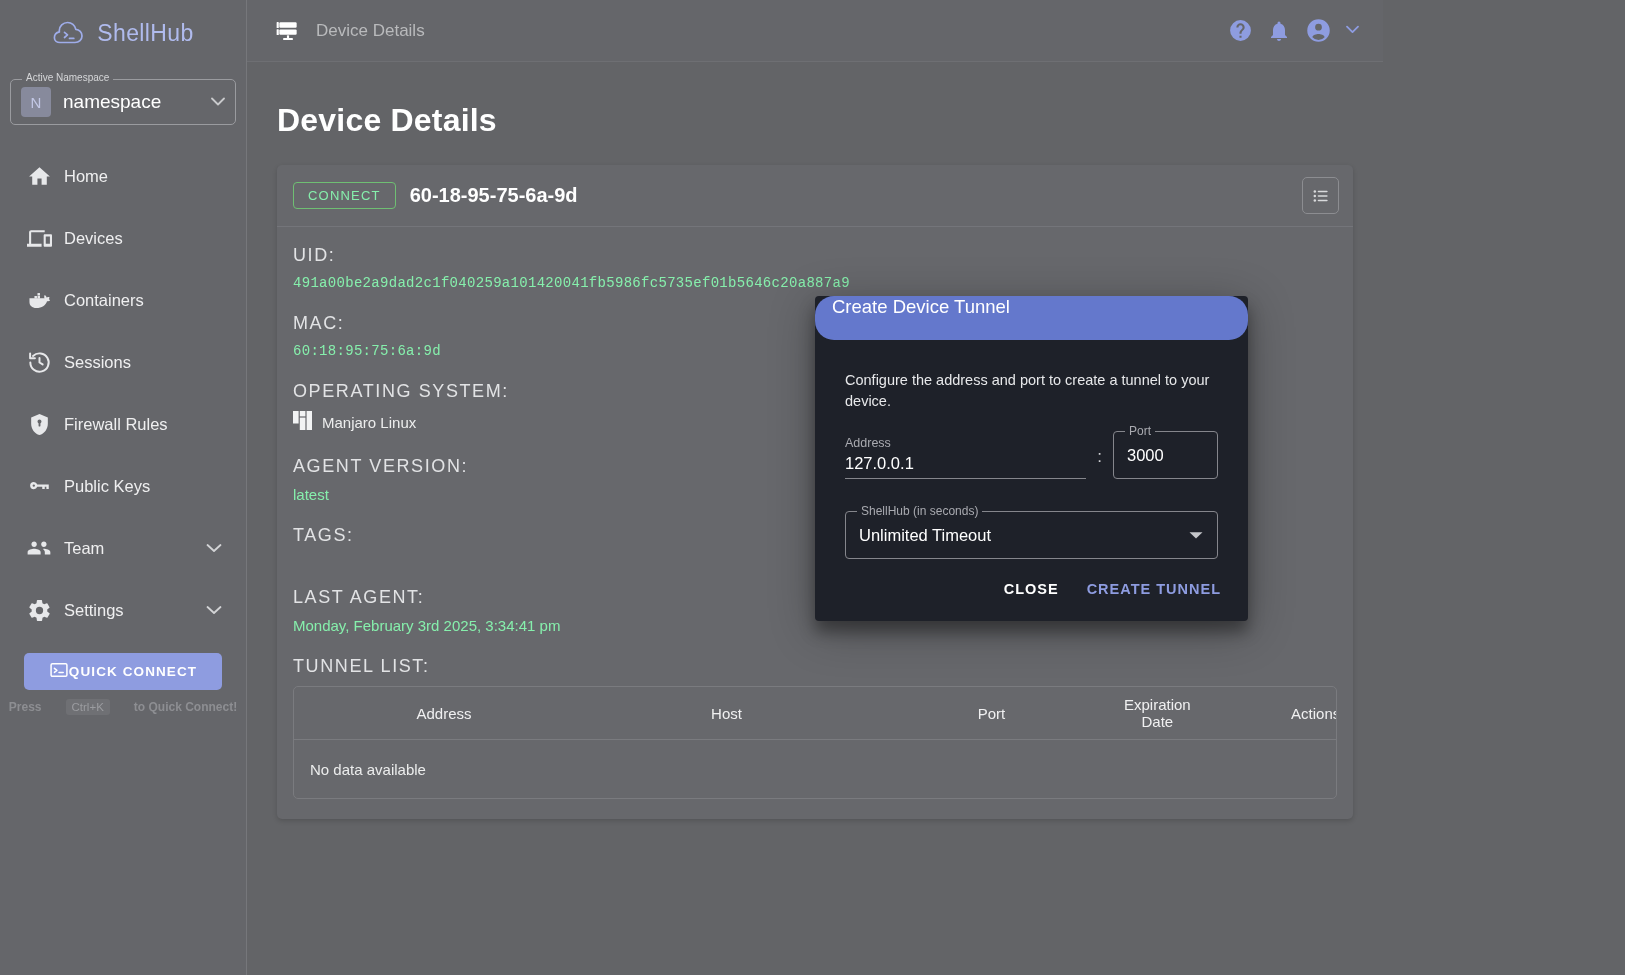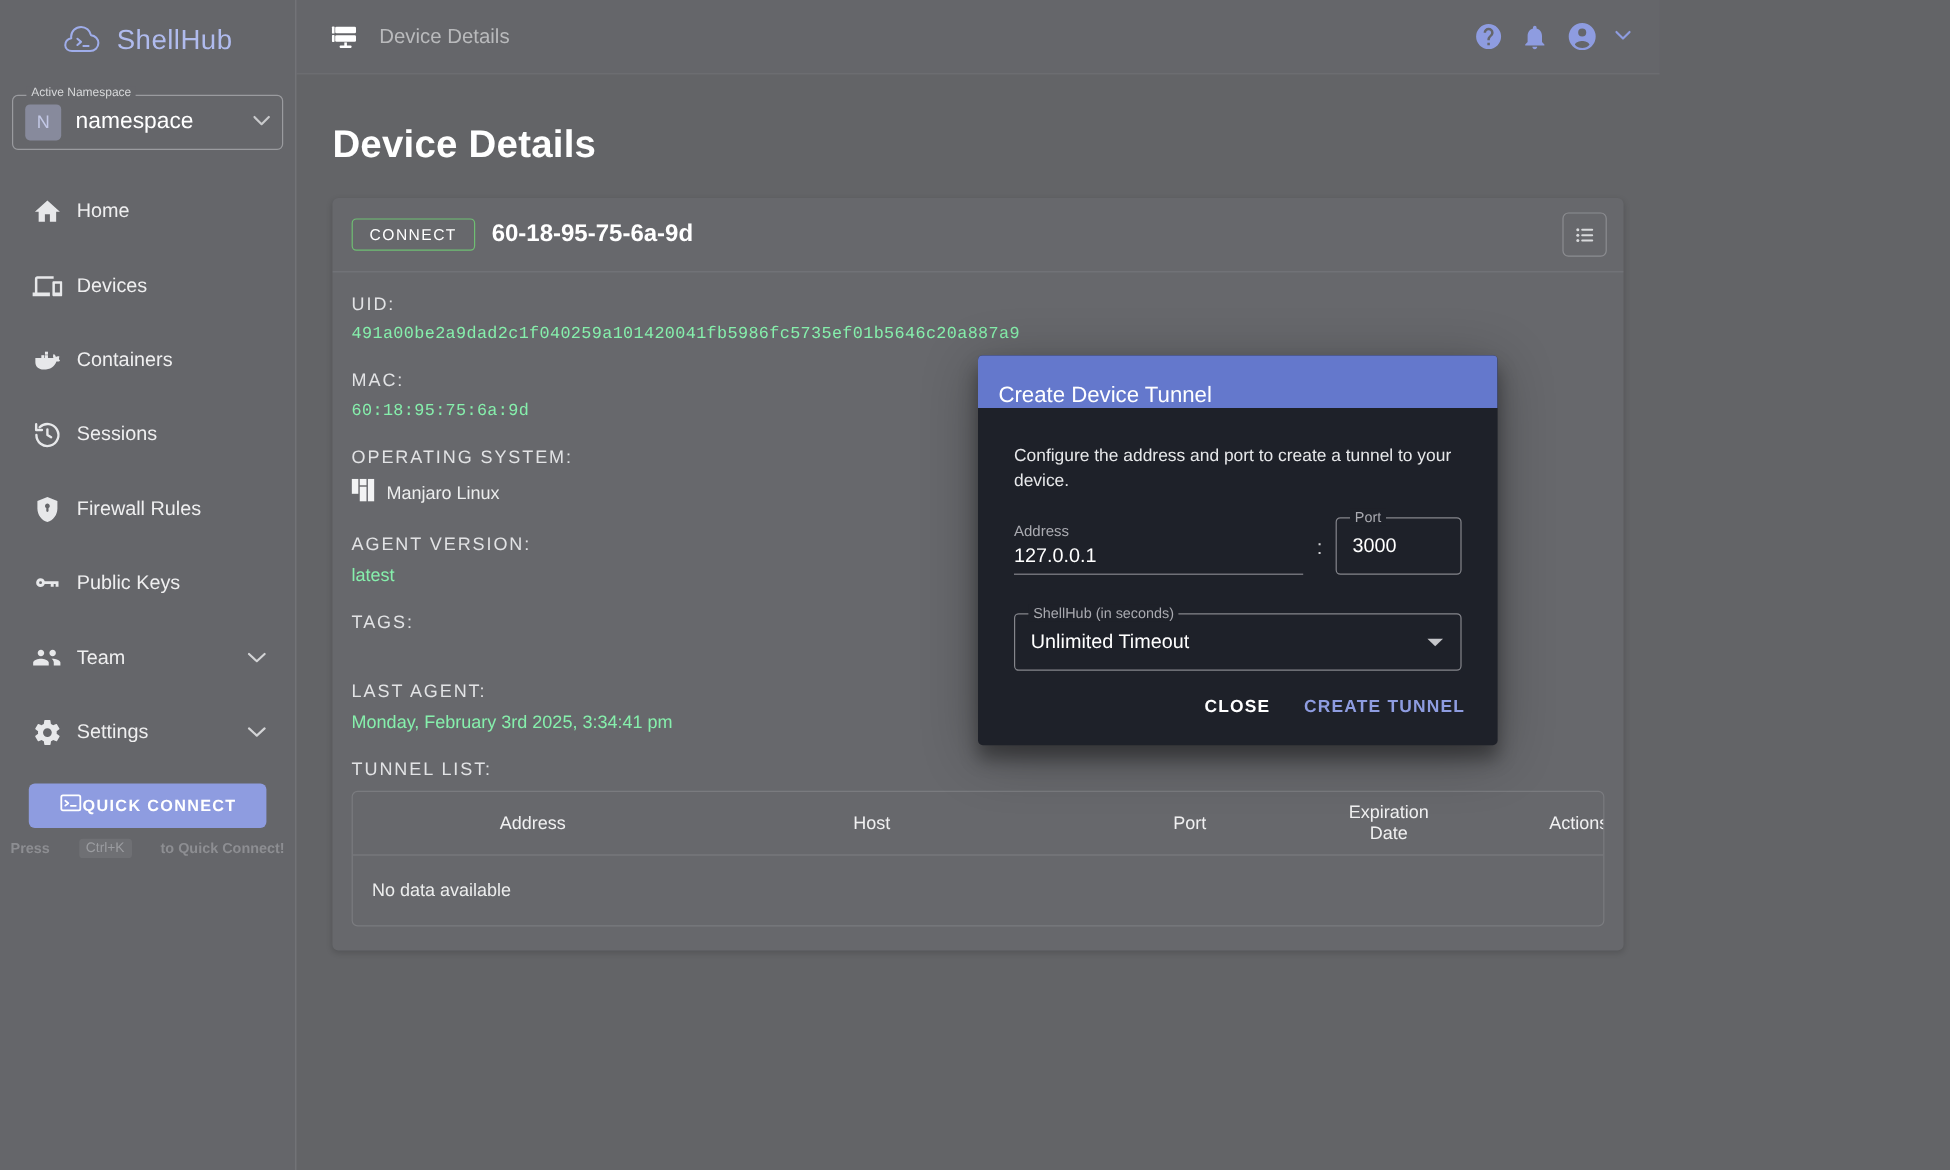--- a/index.html
+++ b/index.html
@@ -118,36 +118,36 @@
     border-radius: 5px;
     box-shadow: 0 2px 5px rgba(0,0,0,.16);
     overflow: hidden;
   }
   .card-head {
     height: 62px; display: flex; align-items: center;
     padding: 0 14px 0 16px;
     border-bottom: 1px solid #74757a;
   }
   .chip-connect {
-    border: 1px solid #6fbf73; color: #ffffff;
+    border: 1px solid #6fbf73; color: #86efac;
     border-radius: 4px; height: 27px;
     display: flex; align-items: center; padding: 0 14px;
     font-size: 13px; letter-spacing: 1.2px; cursor: pointer;
     margin-right: 14px;
   }
   .dev-name { font-size: 20px; font-weight: 700; color: #ffffff; flex: 1; }
   .list-btn {
     width: 37px; height: 37px; border: 1px solid #8c8d91;
     border-radius: 5px; display: flex; align-items: center; justify-content: center;
     color: #d9dadc; cursor: pointer;
   }
 
   .card-body { padding: 18px 16px 20px 16px; }
   .field-label {
-    font-size: 15px; letter-spacing: 1.6px; color: #e2e3e5;
+    font-size: 18px; letter-spacing: 1.6px; color: #e2e3e5;
     font-weight: 400; margin-bottom: 9px;
   }
   .field-value {
     font-size: 15px; color: #86efac; margin-bottom: 22px;
   }
   .mono { font-family: "Liberation Mono", monospace; font-size: 14px; letter-spacing: .3px; }
   .os-row { display: flex; align-items: center; gap: 10px; margin-bottom: 22px; }
   .os-name { font-size: 15px; color: #eceded; }
   .tags-empty { height: 10px; margin-bottom: 22px; }
 
@@ -180,22 +180,23 @@
     position: absolute; left: 568px; top: 296px;
     width: 433px;
     background: #1e2129;
     border-radius: 4px;
     box-shadow: 0 11px 15px rgba(0,0,0,.35), 0 9px 46px rgba(0,0,0,.30);
     z-index: 60;
     overflow: hidden;
   }
   .modal-head {
     background: #6478cc; height: 44px;
-    display: flex; align-items: flex-end;
+    display: flex; align-items: flex-start;
     padding: 0 17px;
+    border-radius: 19px;
   }
   .modal-title { font-size: 18.5px; color: #ffffff; font-weight: 400; }
   .modal-body { padding: 30px 30px 6px 30px; }
   .modal-desc {
     font-size: 14.5px; color: #e7e8ea; line-height: 1.42;
     margin-bottom: 18px;
   }
   .row-addr { display: flex; align-items: flex-end; gap: 0; }
 
   .tf-filled {

